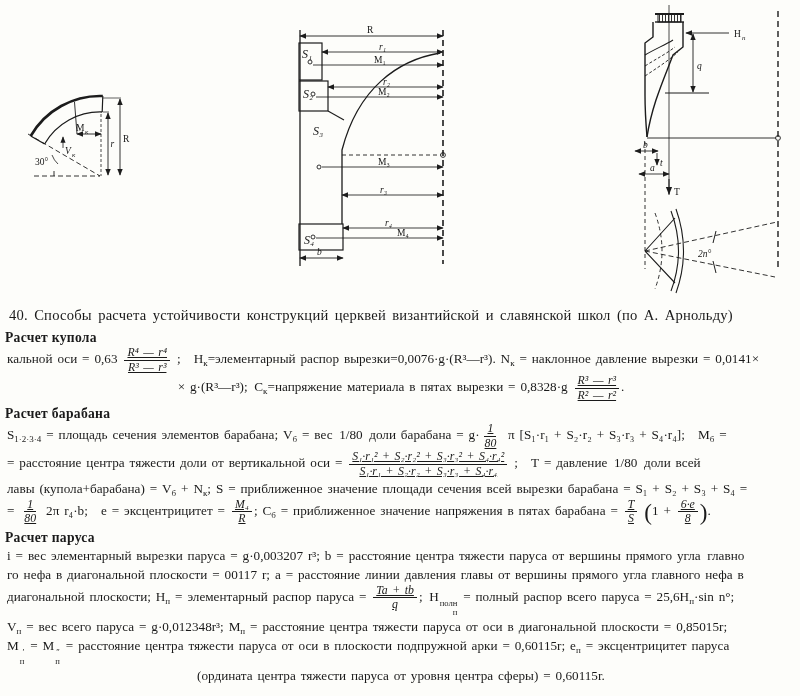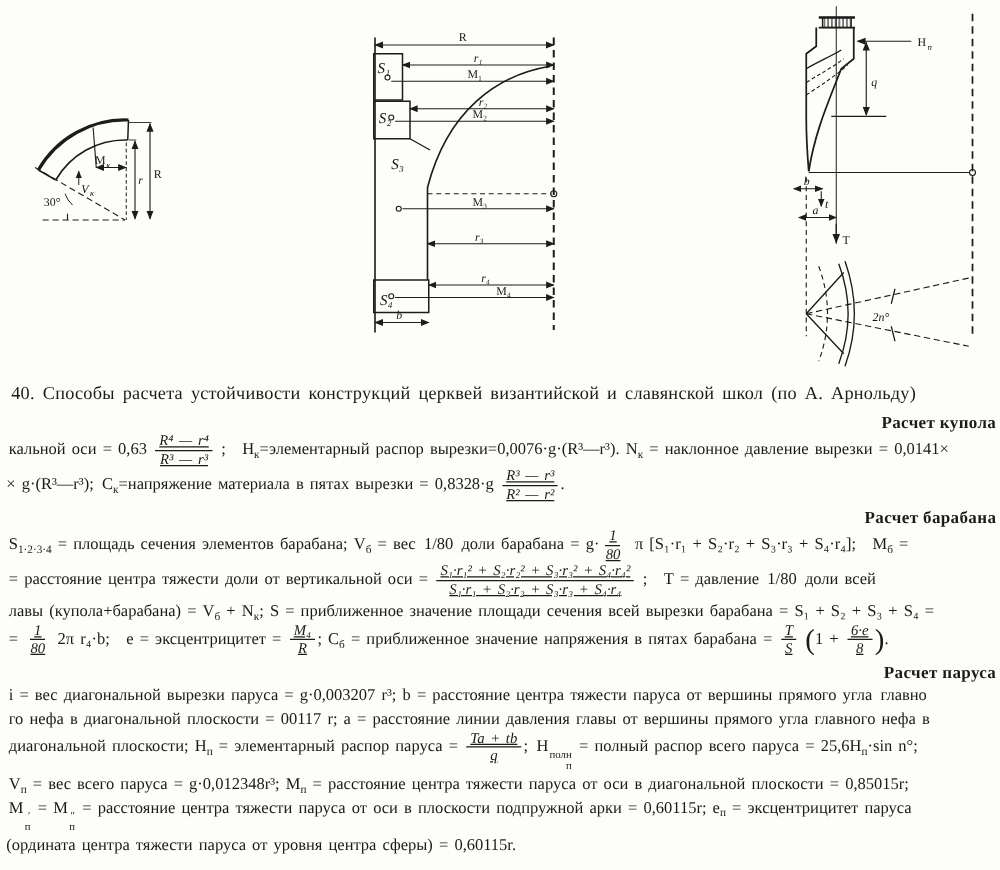--- a/index.html
+++ b/index.html
@@ -16,28 +16,28 @@
   .lab-up{font-size:9.5px;}
   .lab-big{font-size:12px;font-style:italic;}
   .lab-sub{font-size:7px;font-style:italic;}
   
   .textblock{padding:0 3px 0 5px;}
   .title{
     font-size:14.6px;line-height:22px;margin:3px 0 0 4px;
     white-space:nowrap;word-spacing:2.5px;letter-spacing:0.2px;
   }
   .sh{
-    text-align:right;font-weight:700;font-size:13.6px;line-height:17px;
+    text-align:left;font-weight:700;font-size:13.6px;line-height:17px;
     margin-top:3px;letter-spacing:0.3px;
   }
   .tl{
     font-size:13.2px;line-height:19px;white-space:nowrap;word-spacing:1.6px;
     padding-left:2px;
   }
-  .tl.center{padding-left:0;}
+  .tl.center{text-align:center;padding-left:0;}
   sub{font-size:9px;vertical-align:-3px;line-height:0;}
   .frac{
     display:inline-flex;flex-direction:column;align-items:center;
     vertical-align:middle;font-size:11.8px;line-height:1.15;
     font-style:italic;margin:0 2px;text-decoration:underline;
   }
   .fr-n{border-bottom:1px solid #1a1a1a;padding:0 3px;}
   .fr-d{padding:0 3px;}
   .supsub{
     display:inline-flex;flex-direction:column;align-items:flex-end;
@@ -198,21 +198,21 @@
         <span class="fr-d">R</span>
       </span><span>; С</span><sub>б</sub><span> = приближенное значение напряжения в пятах барабана = </span><span class="frac">
         <span class="fr-n">T</span>
         <span class="fr-d">S</span>
       </span><span> </span><span class="bigp">(</span><span>1 + </span><span class="frac">
         <span class="fr-n">6·e</span>
         <span class="fr-d">8</span>
       </span><span class="bigp">)</span><span>.</span></div>
 
   <div class="sh">Расчет паруса</div>
-  <div class="tl"><span>i = вес диагональной вырезки паруса = g·0,003207 r³; b = расстояние центра тяжести паруса от вершины прямого угла главно</span></div>
+  <div class="tl"><span>i = вес элементарный вырезки паруса = g·0,003207 r³; b = расстояние центра тяжести паруса от вершины прямого угла главно</span></div>
   <div class="tl"><span>го нефа в диагональной плоскости = 00117 r; a = расстояние линии давления главы от вершины прямого угла главного нефа в</span></div>
   <div class="tl"><span>диагональной плоскости; Н</span><sub>п</sub><span> = элементарный распор паруса = </span><span class="frac">
         <span class="fr-n">Ta + tb</span>
         <span class="fr-d">q</span>
       </span><span>; Н</span><span class="supsub">
         <span>полн</span>
         <span>п</span>
       </span><span> = полный распор всего паруса = 25,6Н</span><sub>п</sub><span>·sin n°;</span></div>
   <div class="tl"><span>V</span><sub>п</sub><span> = вес всего паруса = g·0,012348r³; М</span><sub>п</sub><span> = расстояние центра тяжести паруса от оси в диагональной плоскости = 0,85015r;</span></div>
   <div class="tl"><span>М</span><span class="supsub">

